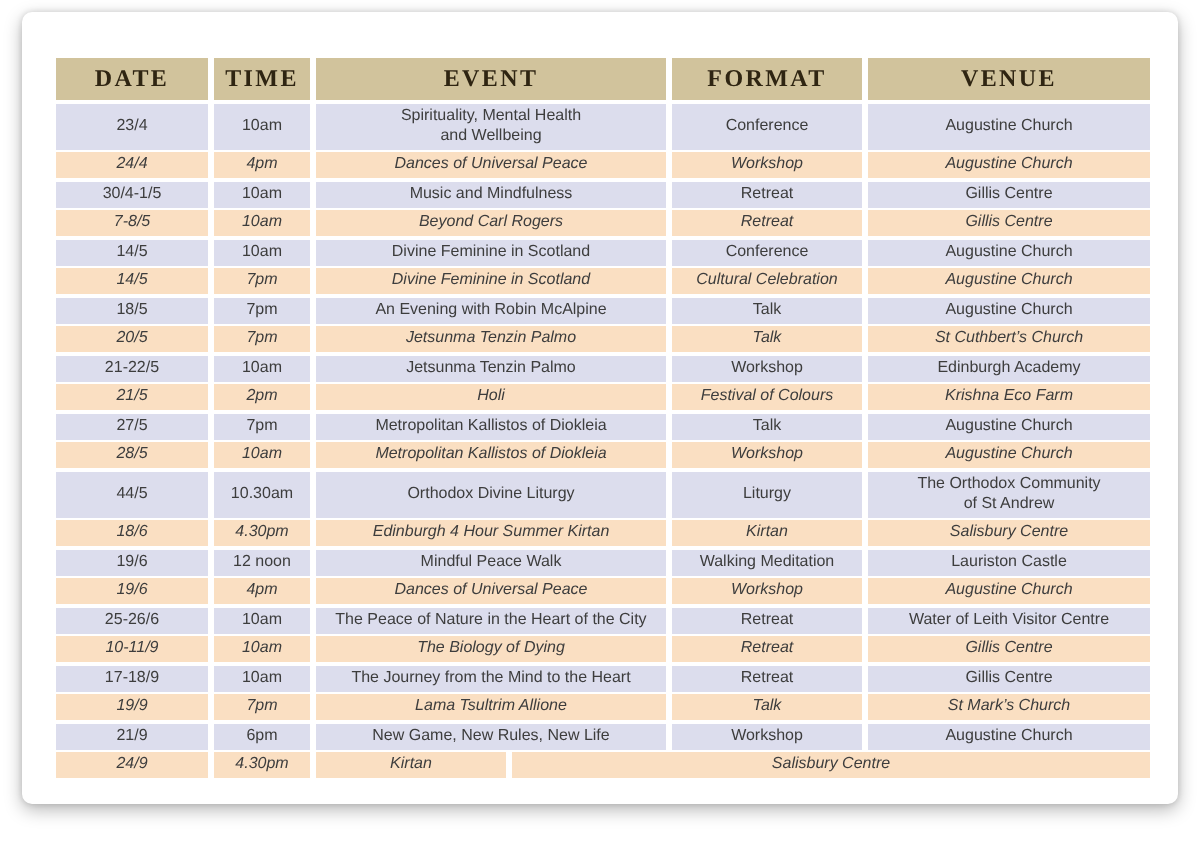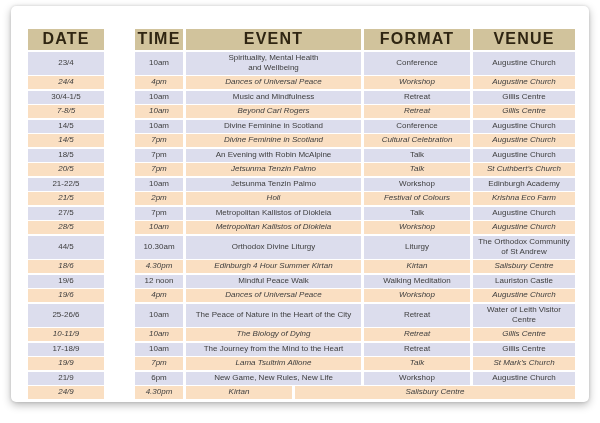--- a/index.html
+++ b/index.html
@@ -39,30 +39,30 @@
     text-align: center;
     padding: 1px 2px;
     box-sizing: border-box;
     font-size: 8px;
     line-height: 10.5px;
     color: var(--body-text);
     white-space: pre-line;
     min-height: 13px;
   }
   .c-date   { width: 76px;  flex: none; }
-  .c-time   { width: 48px;  flex: none; margin-left: 28px; }
+  .c-time   { width: 48px;  flex: none; }
   .c-event  { width: 175px; flex: none; text-align: center; }
-  .c-format { width: 106px; flex: none; }
+  .c-format { width: 95px; flex: none; }
   .c-venue  { flex: 1; }
   .header-row .cell {
     background: var(--header-bg);
     color: var(--header-text);
-    font-family: Liberation Sans, sans-serif;
+    font-family: Liberation Serif, serif;
     font-weight: bold;
-    font-size: 16px;
+    font-size: 12px;
     letter-spacing: 1.2px;
     min-height: 21px;
   }
   .row.alt1 .cell { background: var(--row-alt1); }
   .row.alt2 .cell { background: var(--row-alt2); font-style: italic; }
 </style>
 </head>
 <body>
 
 <div class="card">

